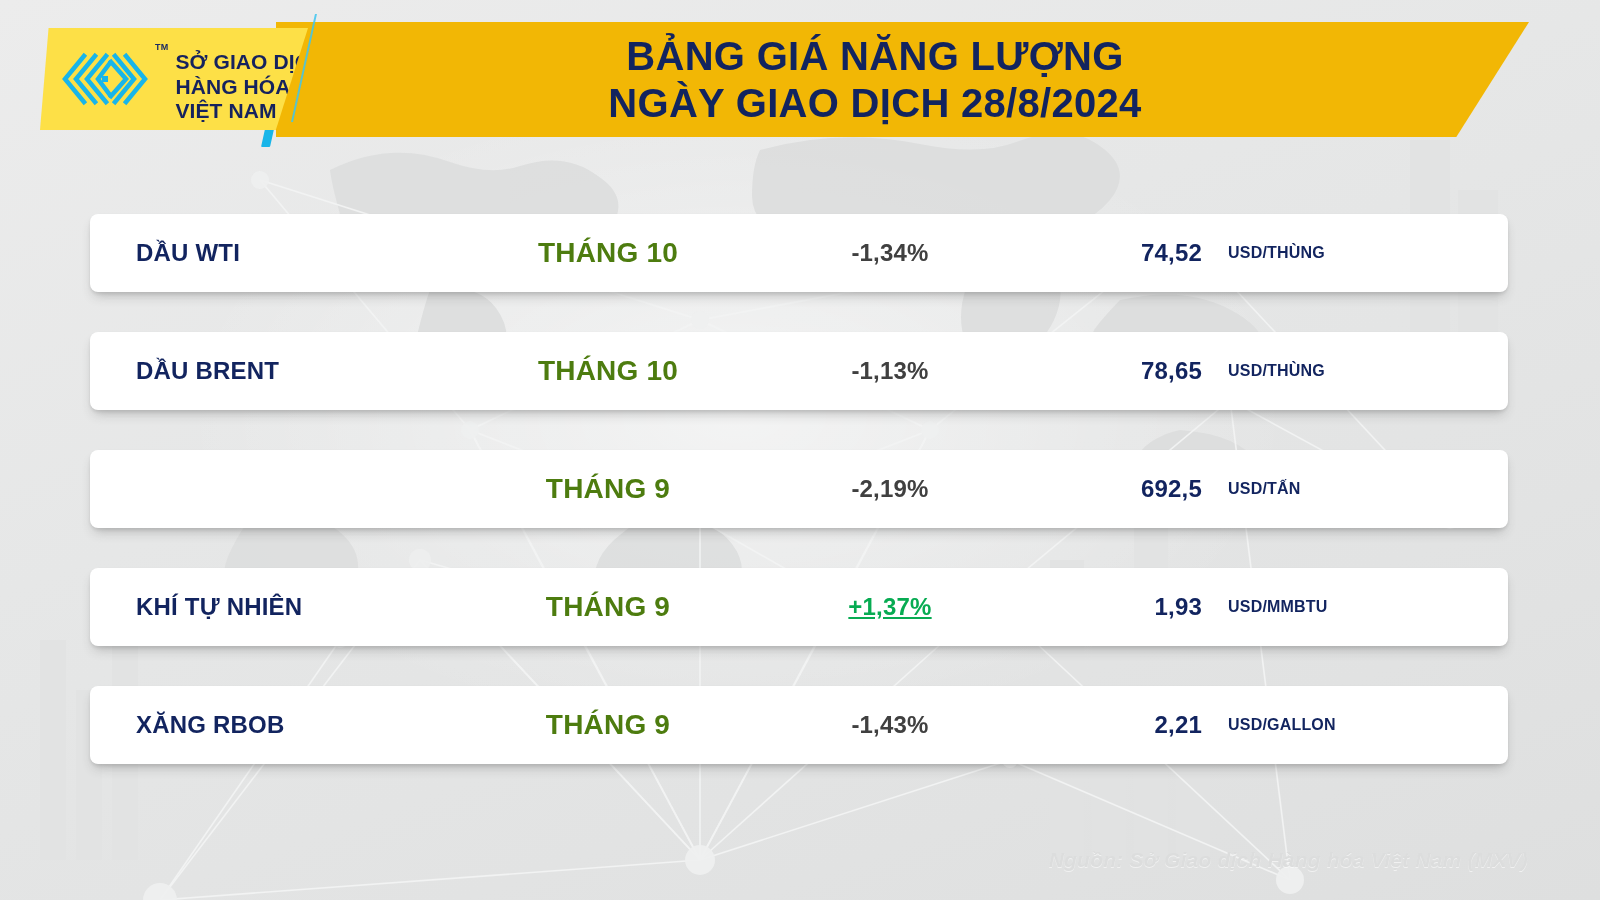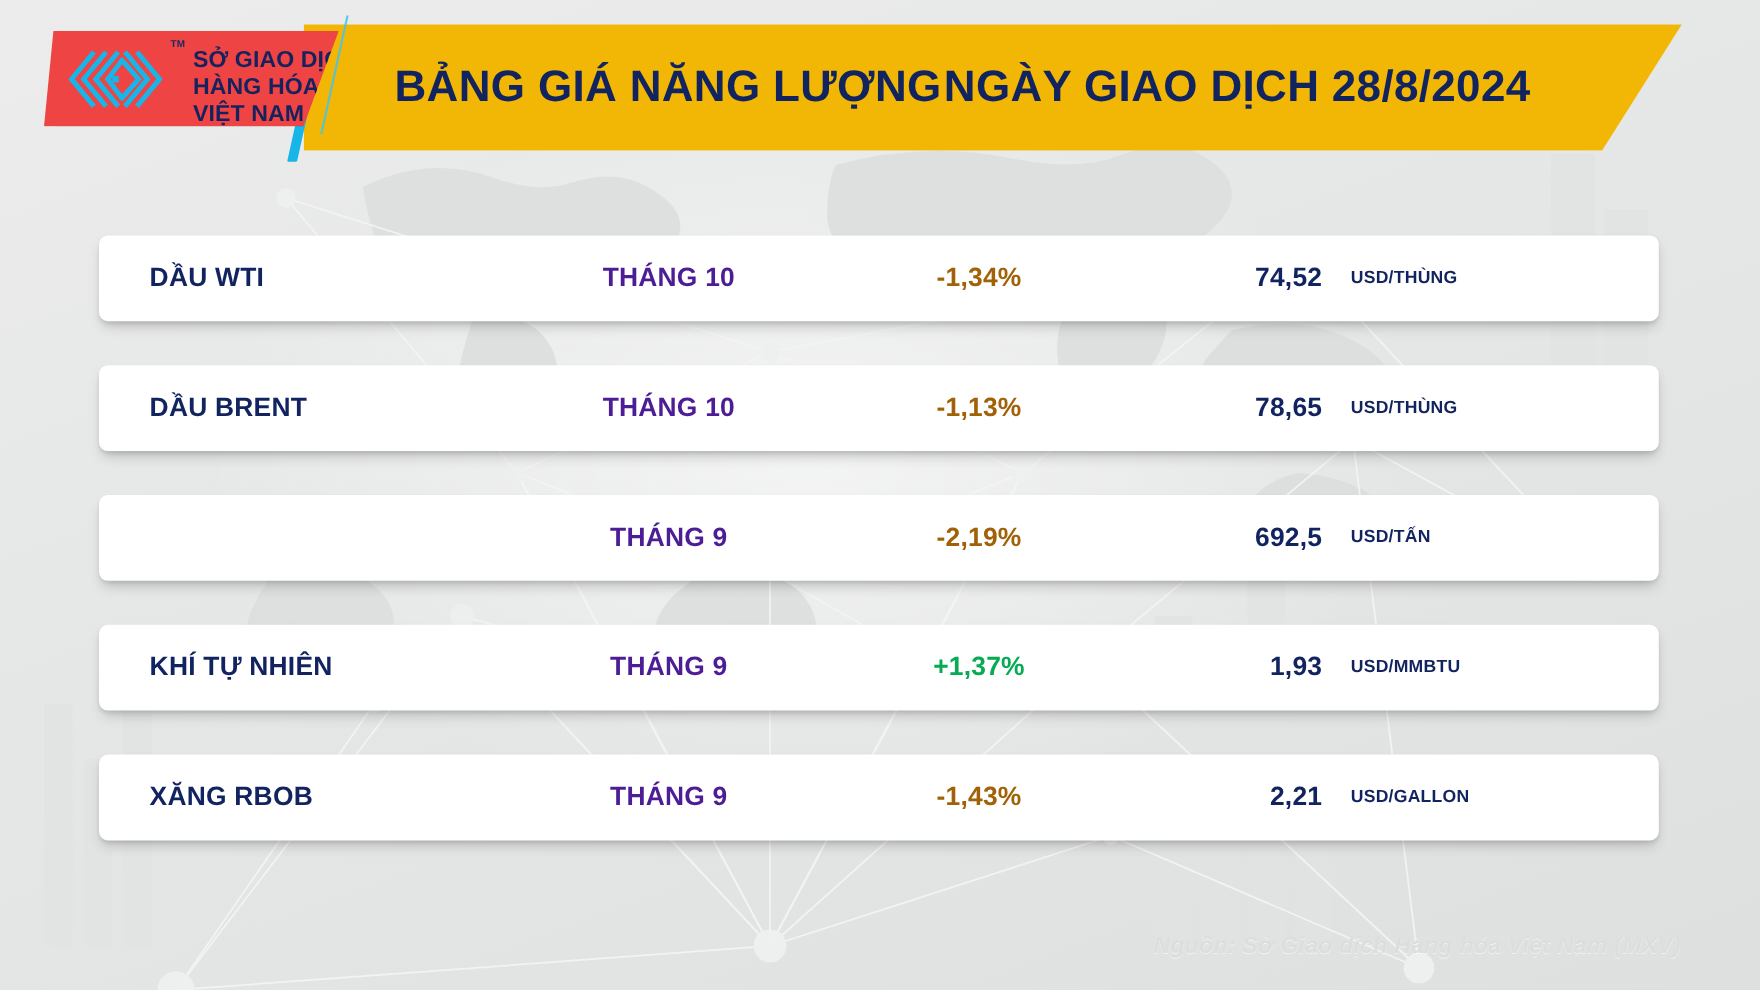--- a/index.html
+++ b/index.html
@@ -52,22 +52,22 @@
     width:1253px; height:115px;
     background:rgba(120,95,10,.28);
     filter:blur(7px);
     clip-path:polygon(0 0, 100% 0, 94.2% 100%, 0 100%);
     transform:translate(3px,4px);
     z-index:-1;
   }
   .logo-plate{
     position:absolute;
     left:40px; top:28px;
-    width:268px; height:87px;
-    background:#ef4444;
+    width:268px; height:102px;
+    background:#fde047;
     clip-path:polygon(3.2% 0, 100% 0, 88% 100%, 0 100%);
     box-shadow:6px 7px 9px -3px rgba(0,0,0,.30);
     display:flex; align-items:center;
   }
   .logo-inner{ display:flex; align-items:center; gap:7px; padding-left:22px; }
   .logo-mark{ width:86px; height:56px; flex:0 0 auto; }
   .logo-tm{
     font-size:9px; color:#1b2a63; font-weight:bold;
     align-self:flex-start; margin-top:8px; letter-spacing:.2px;
   }
@@ -84,21 +84,21 @@
   .accent-thick{
     position:absolute; left:272px; top:48px;
     width:9px; height:99px; background:#18b5e9;
     transform:skewX(-12.5deg);
     border-radius:1px;
   }
 
   #title-block{
     position:absolute; left:300px; top:26px;
     width:1150px; height:108px;
-    display:flex; flex-direction:row; align-items:center; justify-content:center;
+    display:flex; flex-direction:column; align-items:center; justify-content:center;
     gap:2px;
   }
   #title-block .t-line{
     font-family:"Liberation Sans", sans-serif;
     color:#12245f; font-weight:bold;
     font-size:40px; line-height:1.13;
     letter-spacing:.3px; white-space:nowrap;
     text-align:center;
   }
 
@@ -120,31 +120,31 @@
   .row:last-child{ margin-bottom:0;padding-left:11px; }
 
   .c-name{
     position:absolute; left:46px;
     font-size:24px; font-weight:bold; color:#12245f;
     letter-spacing:.2px; white-space:nowrap;
   }
   .c-month{
     position:absolute; left:408px; width:220px;
     text-align:center;
-    font-size:24px; font-weight:bold; color:#4c1d95;
+    font-size:28px; font-weight:bold; color:#4d7c0f;
     letter-spacing:.2px; white-space:nowrap;
   }
   .c-change{
     position:absolute; left:700px; width:200px;
     text-align:center;
     font-size:24px; font-weight:bold;
     letter-spacing:.2px; white-space:nowrap;
   }
-  .c-change.down{ color:#a16207; }
-  .c-change.up{ color:#07ab52; }
+  .c-change.down{ color:#404040; }
+  .c-change.up{ color:#07ab52;text-decoration:underline; }
   .c-price{
     position:absolute; left:930px; width:182px;
     text-align:right;
     font-size:24px; font-weight:bold; color:#12245f;
     letter-spacing:.2px; white-space:nowrap;
   }
   .c-unit{
     position:absolute; left:1138px;
     font-size:16px; font-weight:bold; color:#12245f;
     letter-spacing:.2px; white-space:nowrap;

